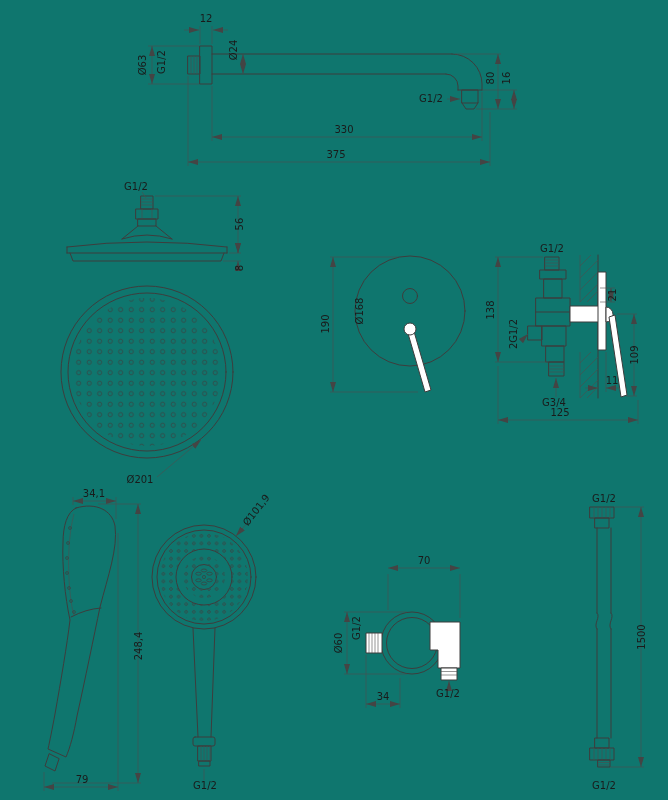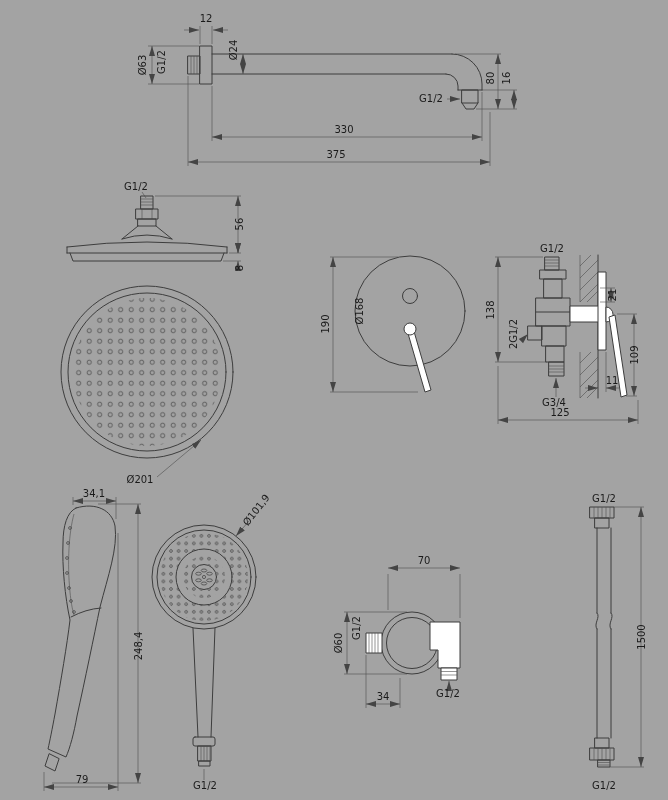--- a/index.html
+++ b/index.html
@@ -1,16 +1,16 @@
 <!DOCTYPE html>
 <html><head>
 <meta charset="utf-8">
 <style>
   html,body{margin:0;padding:0;background:#fff}
-  .canvas{position:relative;width:668px;height:800px;background:#a3a3a3;
+  .canvas{position:relative;width:668px;height:800px;background:#0f766e;
           font-family:"DejaVu Sans","Liberation Sans",sans-serif;overflow:hidden}
   svg{display:block}
   .ln{fill:none;stroke:#3d3d3d;stroke-width:1;stroke-linecap:round;stroke-linejoin:round}
   .fw{fill:#fff;stroke:#3d3d3d;stroke-width:1;stroke-linejoin:round}
   .dim{fill:none;stroke:#4d4d4d;stroke-width:0.6}
   .t{font-size:10px;fill:#1a1a1a;text-anchor:middle}
   .pd{fill:none;stroke:#3d3d3d;stroke-width:0.7}
   .arrow{fill:#444;stroke:none}
 </style>
 </head>

